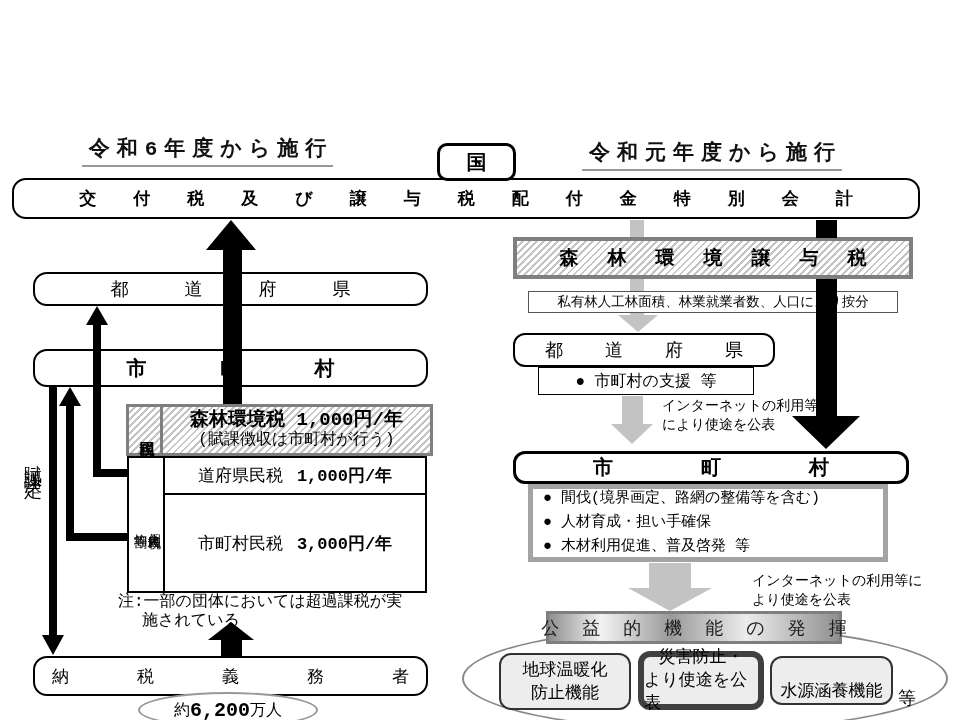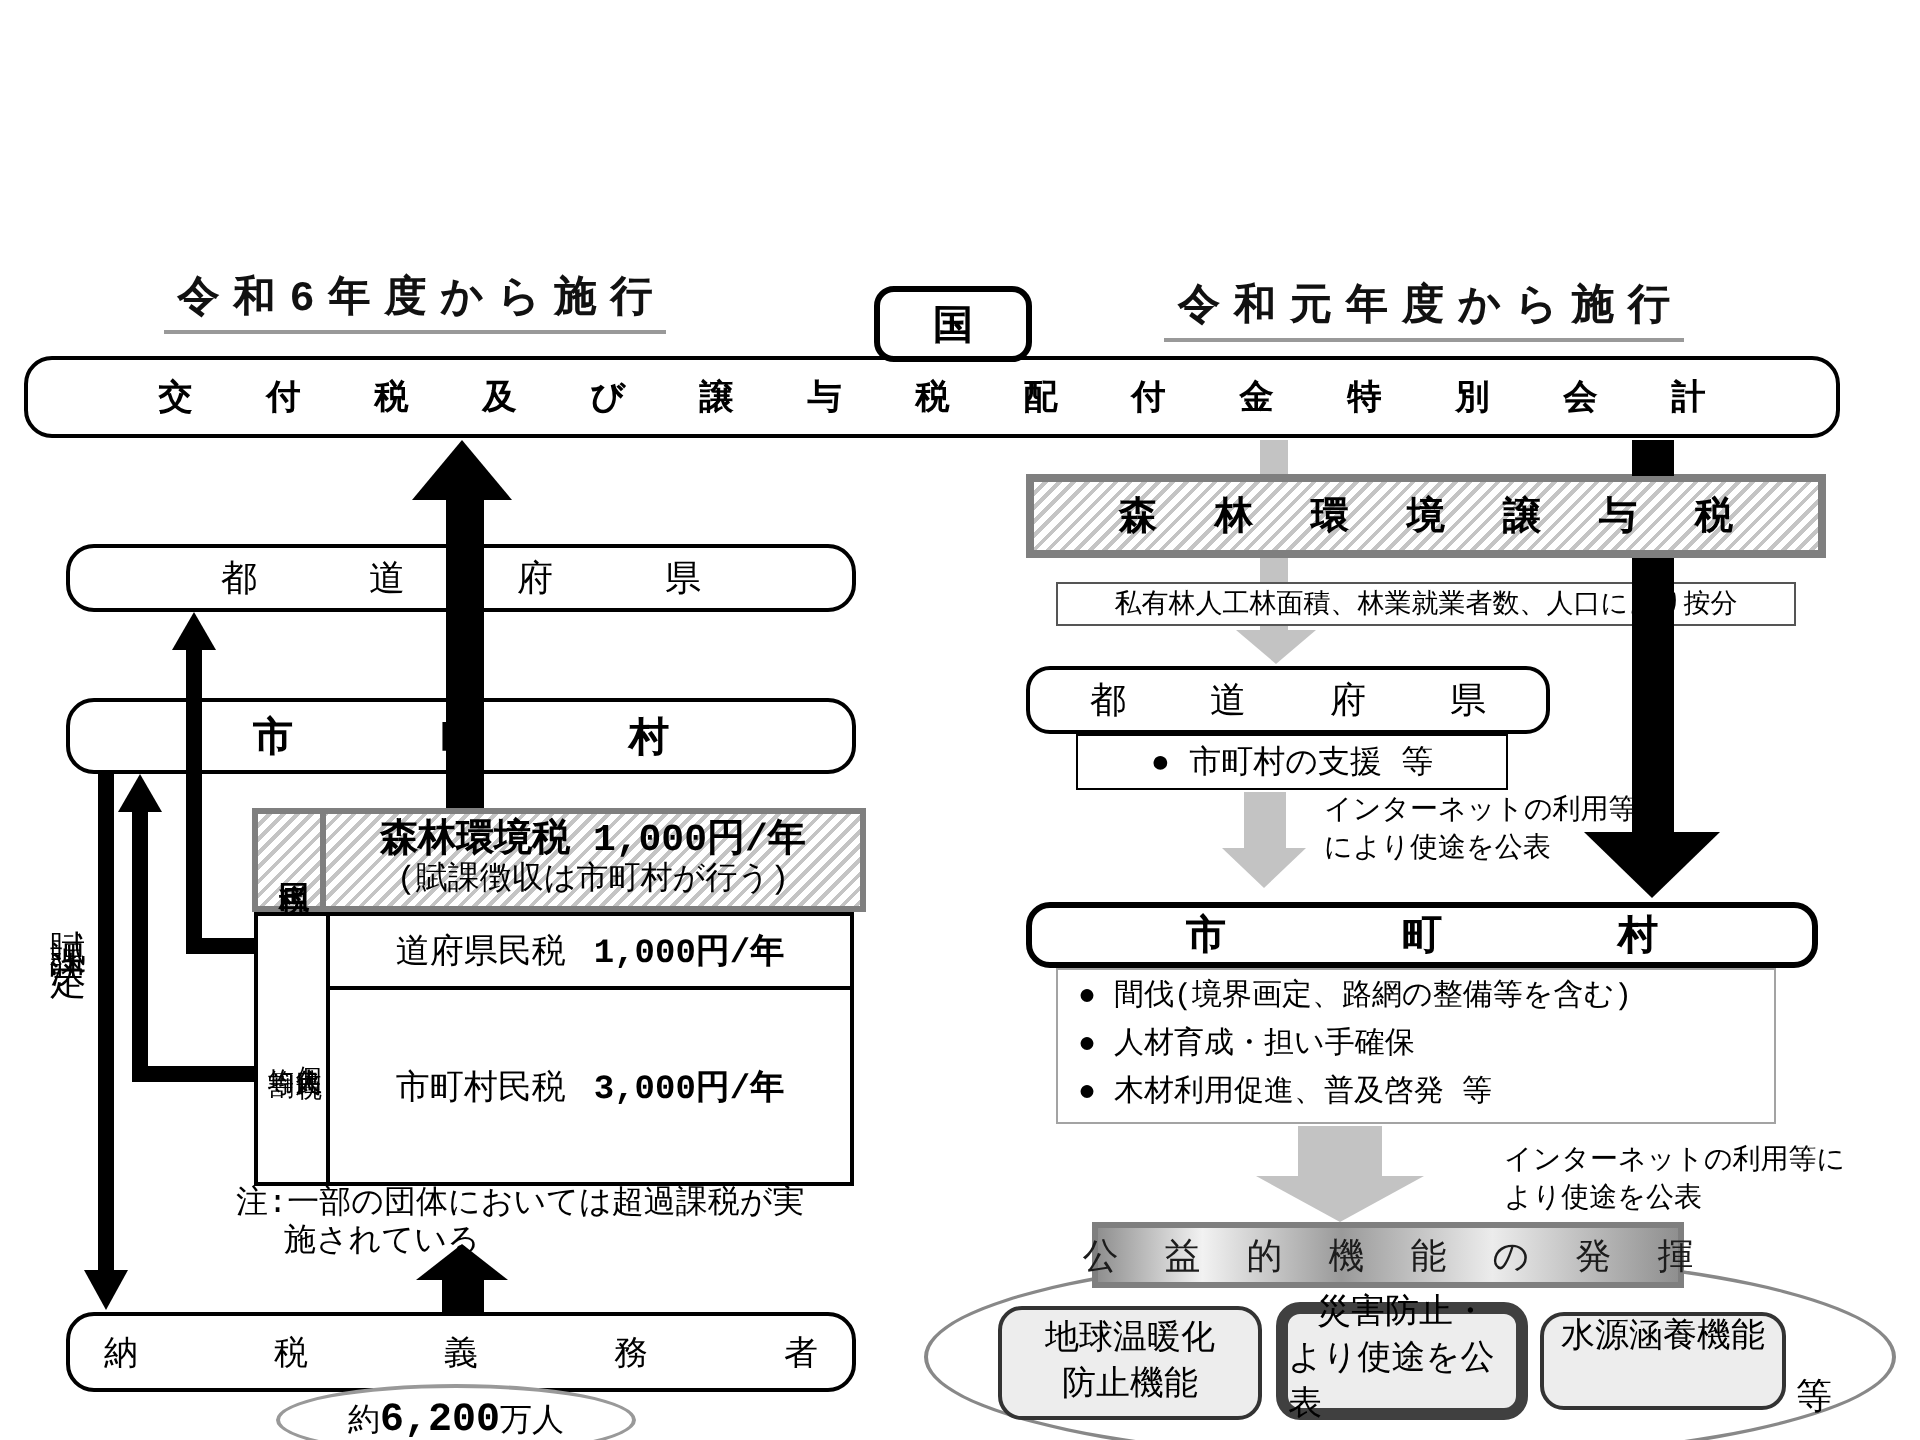--- a/index.html
+++ b/index.html
@@ -134,21 +134,21 @@
   <div class="gshaft" style="left:622px;top:360px;width:21px;height:29px;"></div>
   <div class="tri gtri" style="left:611px;top:388px;border-left:21px solid transparent;border-right:21px solid transparent;border-top:20px solid #c3c3c3;"></div>
   <div class="smalltext" style="left:662px;top:361px;">
     <div>インターネットの利用等</div>
     <div>により使途を公表</div>
   </div>
 
   <div class="box" style="left:513px;top:415px;width:396px;height:33px;border-width:3px;border-radius:12px;">
     <span class="spaced" style="--ls:88px;font-weight:bold;font-size:20px;">市町村</span>
   </div>
-  <div class="abs" style="left:528px;top:448px;width:360px;height:78px;border:1px solid #a3a3a3;background:#fff;z-index:2;box-sizing:border-box;display:flex;flex-direction:column;justify-content:center;padding-left:10px;">
+  <div class="abs" style="left:528px;top:448px;width:360px;height:78px;border:5px solid #a3a3a3;background:#fff;z-index:2;box-sizing:border-box;display:flex;flex-direction:column;justify-content:center;padding-left:10px;">
     <div style="font-size:15px;line-height:24px;white-space:nowrap;">● 間伐(境界画定、路網の整備等を含む)</div>
     <div style="font-size:15px;line-height:24px;white-space:nowrap;">● 人材育成・担い手確保</div>
     <div style="font-size:15px;line-height:24px;white-space:nowrap;">● 木材利用促進、普及啓発 等</div>
   </div>
 
   <div class="gshaft" style="left:649px;top:527px;width:42px;height:26px;"></div>
   <div class="tri gtri" style="left:628px;top:552px;border-left:42px solid transparent;border-right:42px solid transparent;border-top:23px solid #c3c3c3;"></div>
   <div class="smalltext" style="left:752px;top:536px;">
     <div>インターネットの利用等に</div>
     <div>より使途を公表</div>
@@ -161,18 +161,18 @@
   </div>
 
   <div class="abs" style="left:499px;top:617px;width:132px;height:57px;border:2px solid #333;border-radius:12px;background:#ededed;z-index:5;box-sizing:border-box;display:flex;flex-direction:column;align-items:center;justify-content:center;">
     <div style="font-size:17px;line-height:23px;">地球温暖化</div>
     <div style="font-size:17px;line-height:23px;">防止機能</div>
   </div>
   <div class="abs" style="left:638px;top:615px;width:126px;height:59px;border:6px solid #404040;border-radius:12px;background:#ededed;z-index:5;box-sizing:border-box;display:flex;flex-direction:column;align-items:center;justify-content:center;">
     <div style="font-size:17px;line-height:23px;">災害防止・</div>
     <div style="font-size:17px;line-height:23px;">より使途を公表</div>
   </div>
-  <div class="abs" style="left:770px;top:620px;width:123px;height:49px;border:2px solid #333;border-radius:12px;background:#ededed;z-index:5;box-sizing:border-box;display:flex;flex-direction:column;align-items:center;justify-content:flex-start;">
+  <div class="abs" style="left:770px;top:620px;width:123px;height:49px;border:2px solid #333;border-radius:12px;background:#ededed;z-index:5;box-sizing:border-box;display:flex;flex-direction:column;align-items:center;justify-content:flex-end;">
     <div style="font-size:17px;line-height:23px;">水源涵養機能</div>
   </div>
   <div class="abs" style="left:898px;top:650px;font-size:18px;z-index:5;">等</div>
 
 </div>
 
 </body></html>

